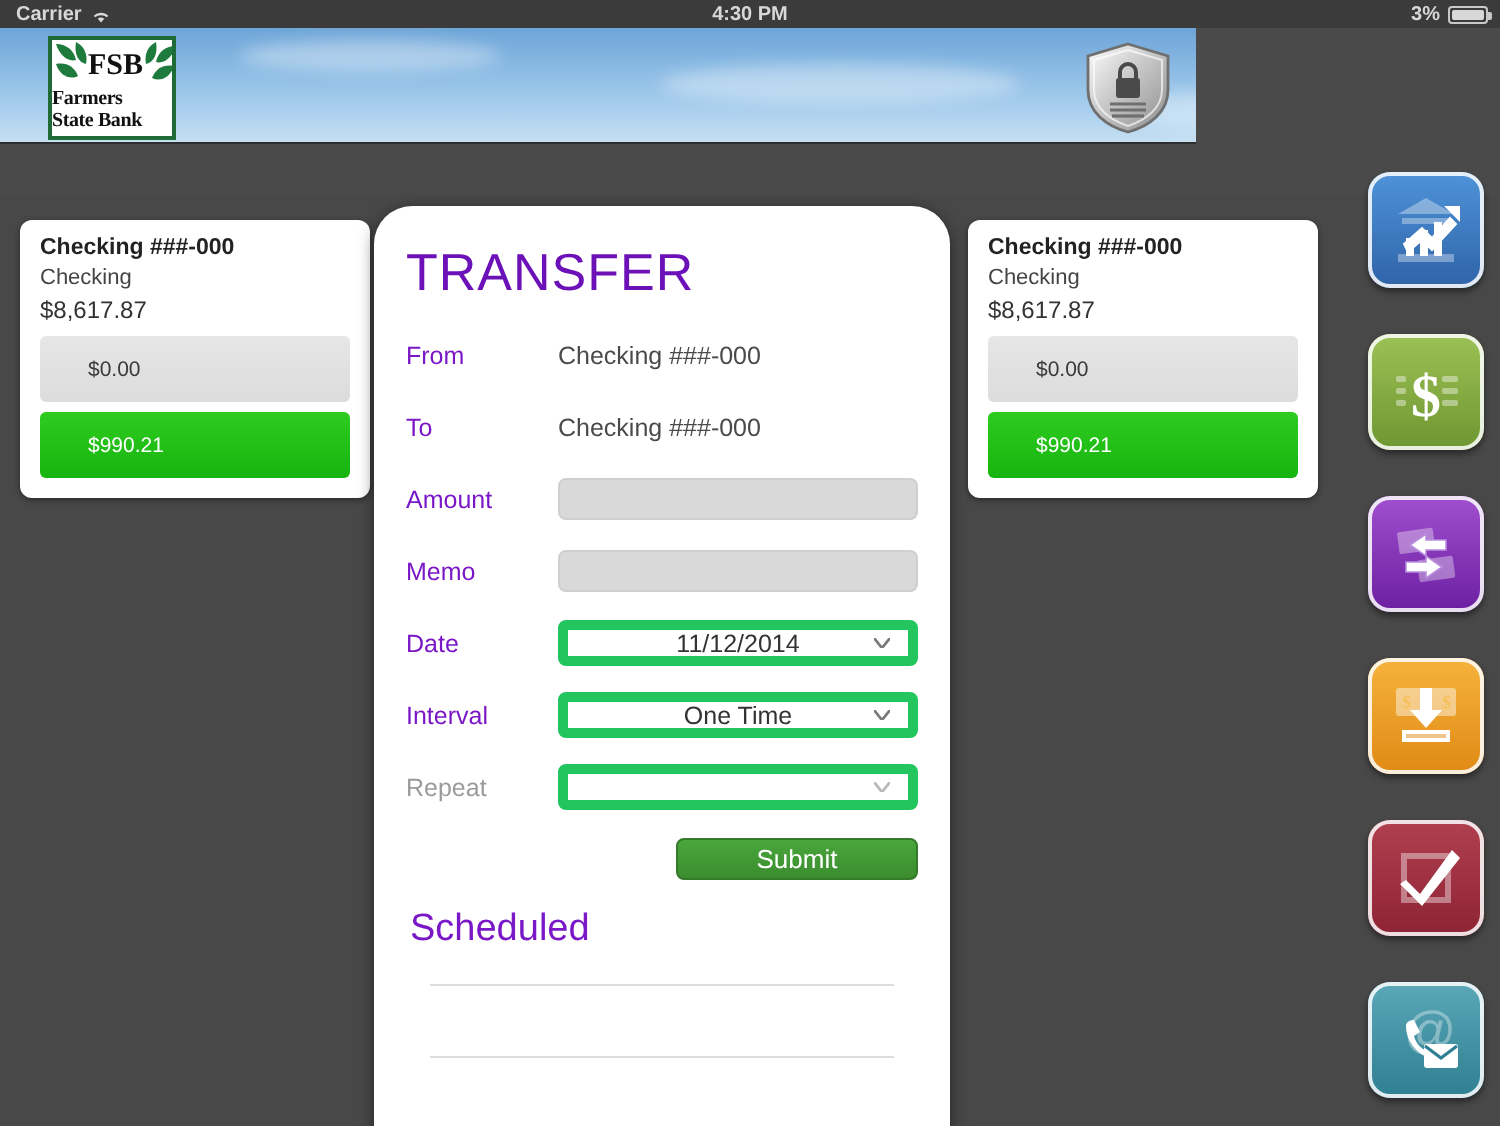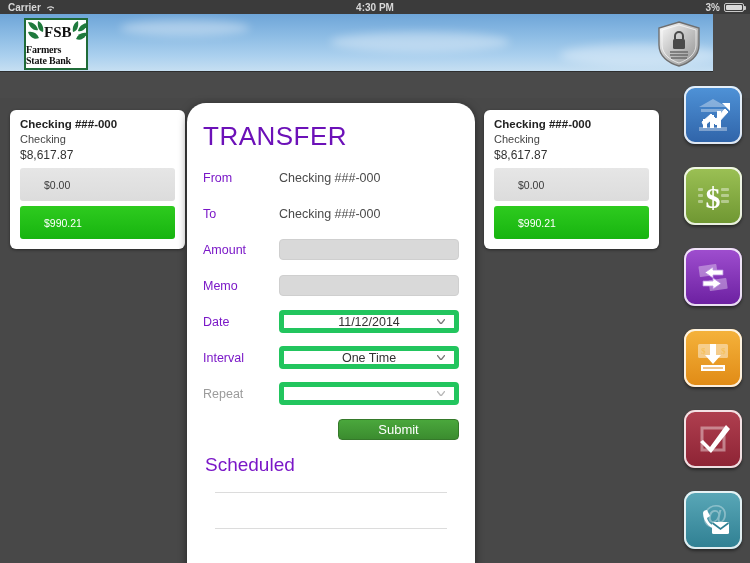--- a/index.html
+++ b/index.html
@@ -20,21 +20,21 @@
   #statusbar .sb-left{ position:absolute; left:8px; display:flex; align-items:center; gap:4px; }
   #statusbar .sb-mid{ position:absolute; left:0; width:750px; text-align:center; }
   #statusbar .sb-right{ position:absolute; right:6px; display:flex; align-items:center; gap:4px; }
   .wifi-ico{ display:inline-block; width:11px; height:9px; position:relative; top:1px; }
   .batt{ display:inline-block; width:20px; height:9px; border:1px solid #c9c9c9; border-radius:2px; position:relative; }
   .batt::before{ content:""; position:absolute; left:1px; top:1px; bottom:1px; right:1px; background:#d8d8d8; border-radius:1px; }
   .batt::after{ content:""; position:absolute; right:-3px; top:2.5px; width:2px; height:4px; background:#c9c9c9; border-radius:0 1px 1px 0; }
 
   
   #header{
-    position:absolute; left:0; top:14px; width:713px; height:58px;
+    position:absolute; left:0; top:14px; width:598px; height:58px;
     background:linear-gradient(180deg,#6ea5d8 0%, #8ebde5 40%, #a9cfee 72%, #c6dff2 100%);
     border-bottom:1px solid #2e2e2e;
     overflow:hidden;
   }
   #header .cloud{ position:absolute; border-radius:50%; background:rgba(255,255,255,.35); filter:blur(4px); }
   #logo{
     position:absolute; left:24px; top:4px; width:64px; height:52px;
     background:#ffffff; border:2px solid #1f6b38; overflow:hidden;
   }
   #logo .vine{

